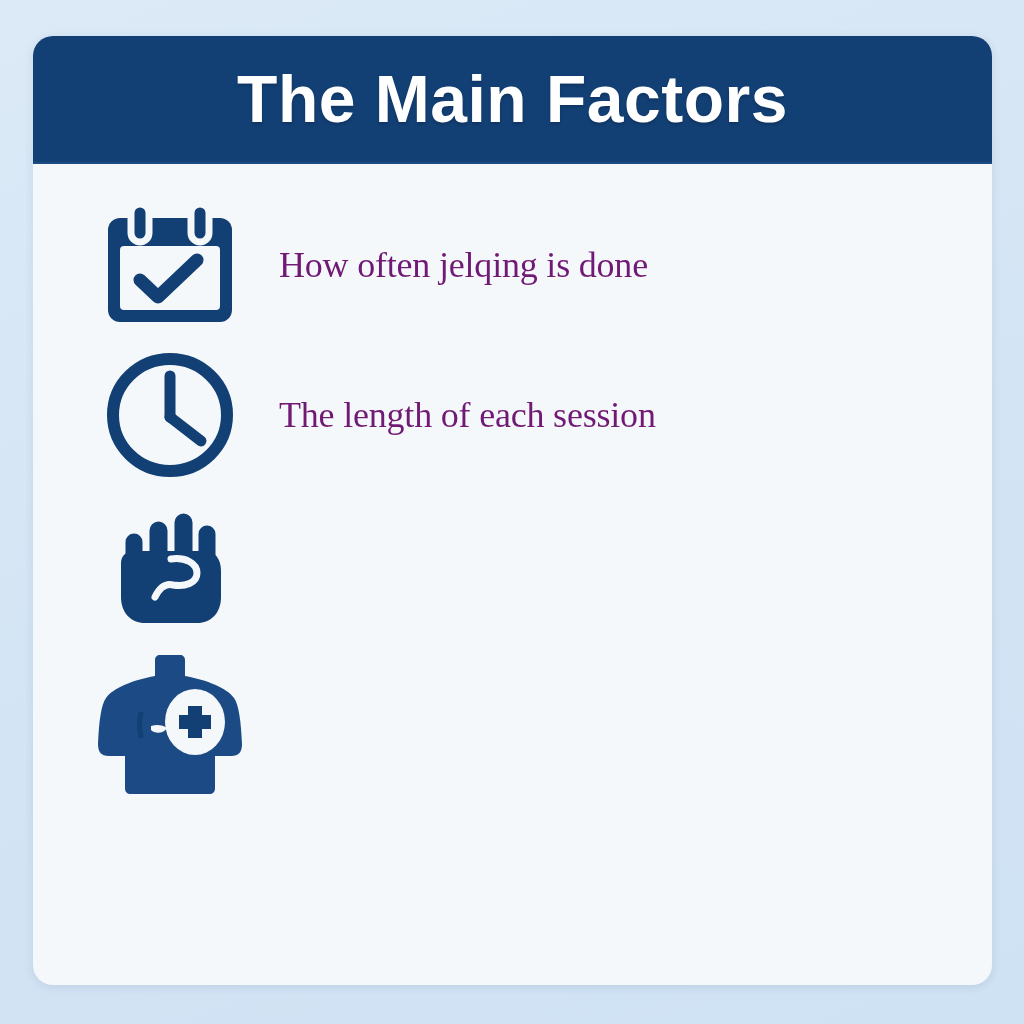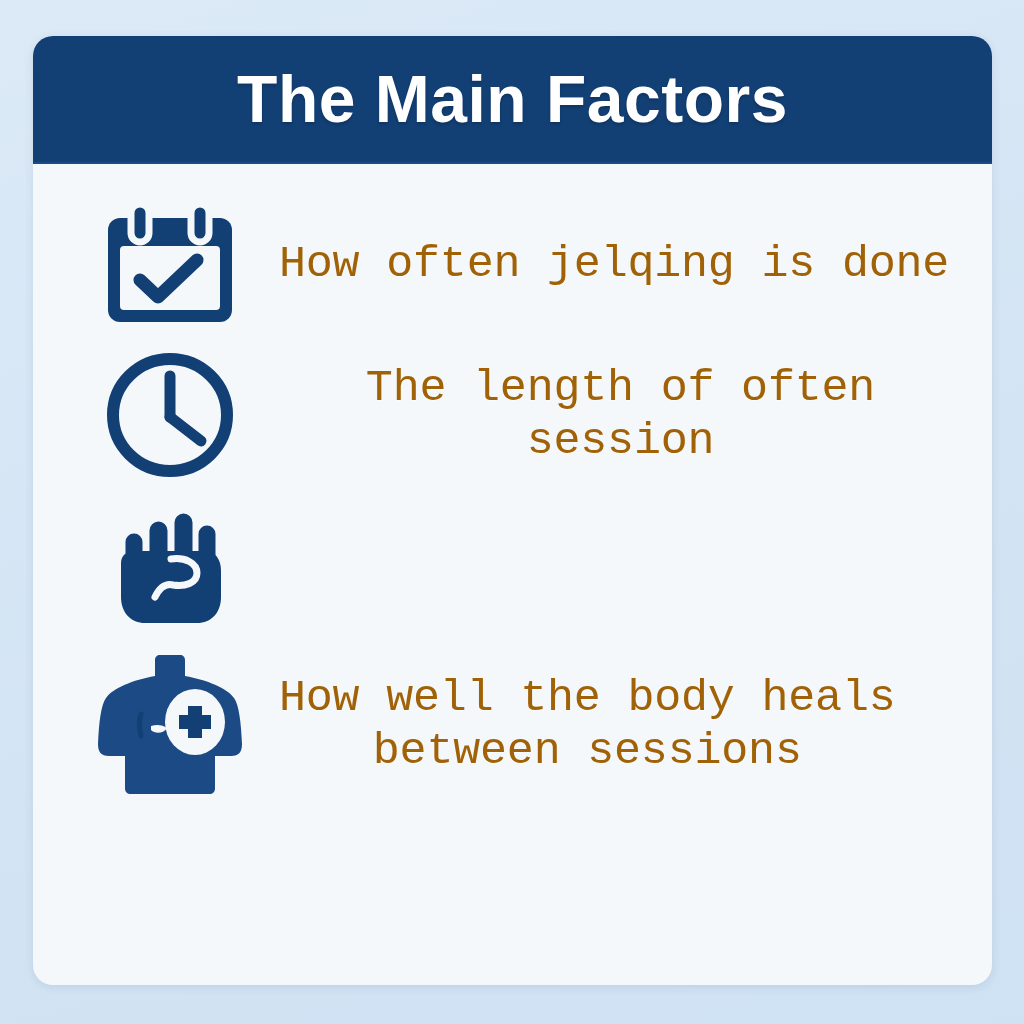--- a/index.html
+++ b/index.html
@@ -25,21 +25,20 @@
     left: 33px;
     top: 36px;
     width: 959px;
     height: 949px;
     background: #f4f8fb;
     border-radius: 20px;
     box-shadow: 0 2px 10px rgba(20, 50, 90, 0.10);
     overflow: hidden;
     display: flex;
     flex-direction: column;
-    text-align: center;
   }
   .card-header {
     height: 126px;
     background: #123f74;
     display: flex;
     align-items: center;
     justify-content: center;
     flex: 0 0 auto;
     border-bottom: 2px solid #1b4b84;
   }
@@ -70,26 +69,26 @@
   .icon-slot {
     flex: 0 0 150px;
     width: 150px;
     height: 136px;
     display: flex;
     align-items: center;
     justify-content: center;
   }
   .icon-slot svg { display: block; }
   .factor-label {
-    color: #a16207;
-    font-size: 45px;
+    color: #701a75;
+    font-size: 36px;
     line-height: 1.18;
     font-weight: normal;
     letter-spacing: -0.2px;
-    font-family: Liberation Mono, monospace;
+    font-family: Liberation Serif, serif;
     text-shadow: 0 1px 1px rgba(255,255,255,0.65);
   }
   .factor-label .ln { display: block; }
 </style>
 </head>
 <body>
 
 <div class="poster">
   <div class="card">
 
@@ -116,21 +115,21 @@
 
       <div class="factor-row">
         <div class="icon-slot">
           <svg width="132" height="126" viewBox="0 0 132 126" fill="none" xmlns="http://www.w3.org/2000/svg">
             <ellipse cx="66" cy="63" rx="57" ry="56" stroke="#123f74" stroke-width="12" fill="none"></ellipse>
             <path d="M66 24 L66 65" stroke="#123f74" stroke-width="11" stroke-linecap="round"></path>
             <path d="M66 65 L97 89" stroke="#123f74" stroke-width="11" stroke-linecap="round"></path>
           </svg>
         </div>
         <div class="factor-label">
-          <span class="ln">The length of often session</span>
+          <span class="ln">The length of each session</span>
         </div>
       </div>
 
       <div class="factor-row">
         <div class="icon-slot">
           <svg width="118" height="128" viewBox="0 0 118 128" fill="none" xmlns="http://www.w3.org/2000/svg">
             <rect x="12" y="30" width="22" height="44" rx="11" fill="#123f74" stroke="#f4f8fb" stroke-width="5"></rect>
             <rect x="36" y="18" width="23" height="56" rx="11.5" fill="#123f74" stroke="#f4f8fb" stroke-width="5"></rect>
             <rect x="61" y="10" width="23" height="62" rx="11.5" fill="#123f74" stroke="#f4f8fb" stroke-width="5"></rect>
             <rect x="85" y="22" width="22" height="52" rx="11" fill="#123f74" stroke="#f4f8fb" stroke-width="5"></rect>
@@ -149,22 +148,18 @@
                      C147 98 144 102 136 102 L120 102 L120 134
                      C120 138 118 140 114 140 L36 140 C32 140 30 138 30 134
                      L30 102 L14 102 C6 102 3 98 3 90
                      C4 68 6 51 11 44 C18 34 38 26 60 22 Z" fill="#1c4a85"></path>
             <path d="M46 60 C44 66 44 74 46 82" stroke="#123f74" stroke-width="5" fill="none" stroke-linecap="round"></path>
             <path d="M56 72 C62 70 68 71 72 74 C68 80 60 80 56 76 Z" fill="#f4f8fb"></path>
             <ellipse cx="100" cy="68" rx="30" ry="33" fill="#f4f8fb"></ellipse>
             <path d="M93 52 L107 52 L107 61 L116 61 L116 75 L107 75 L107 84 L93 84 L93 75 L84 75 L84 61 L93 61 Z" fill="#123f74"></path>
           </svg>
         </div>
-        <div class="factor-label">
-          <span class="ln">How well the body heals</span>
-          <span class="ln">between sessions</span>
-        </div>
       </div>
 
 
     </div>
   </div>
 </div>
 
 </body></html>

